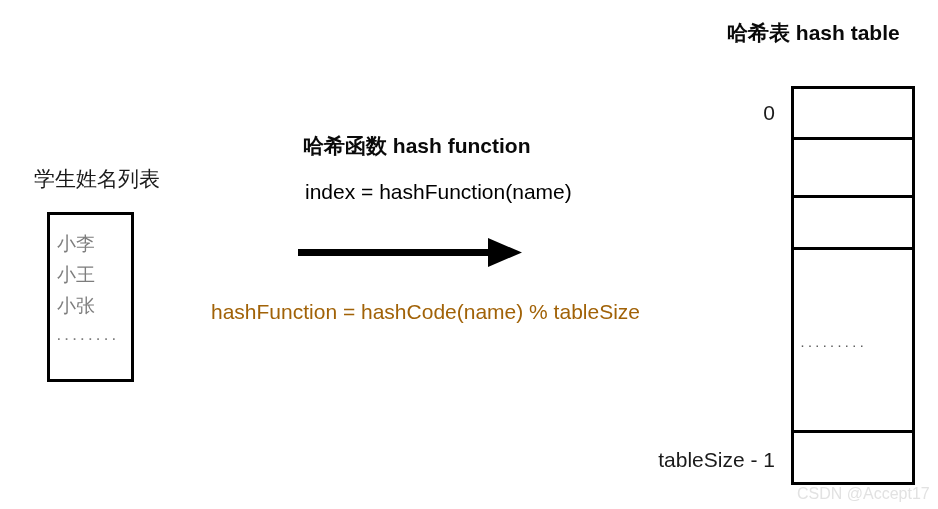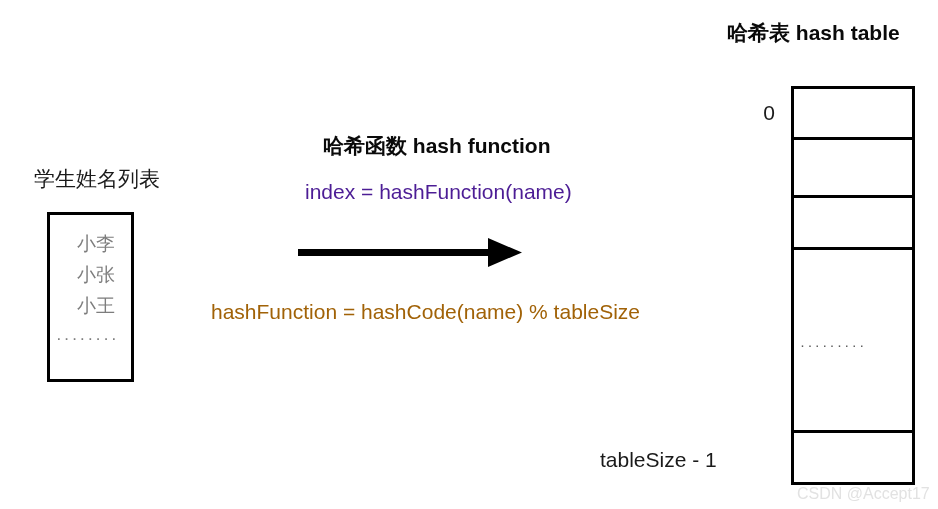--- a/index.html
+++ b/index.html
@@ -38,49 +38,47 @@
     background: #ffffff;
     box-sizing: border-box;
   }
   .list-names {
     left: 57px;
     top: 228px;
     width: 70px;
     font-size: 19px;
     line-height: 31px;
     color: #7d7d7d;
-    margin-left: 20px;
   }
   .list-names div { white-space: nowrap; }
   .list-dots {
     left: 56px;
     top: 330px;
     font-size: 17px;
     letter-spacing: 2.2px;
     color: #7d7d7d;
     line-height: 18px;
   }
 
   
   .hf-title {
     left: 303px;
     top: 133px;
     font-size: 21px;
     line-height: 26px;
     font-weight: bold;
     color: #0a0a0a;
     white-space: nowrap;
-    margin-left: 20px;
   }
   .hf-formula1 {
     left: 305px;
     top: 179px;
     font-size: 21px;
     line-height: 26px;
-    color: #4c1d95;
+    color: #000000;
     white-space: nowrap;
   }
   .hf-formula2 {
     left: 211px;
     top: 299px;
     font-size: 21px;
     line-height: 26px;
     color: #a16207;
     white-space: nowrap;
   }
@@ -131,20 +129,21 @@
     width: 40px;
     text-align: right;
     font-size: 21px;
     line-height: 26px;
     color: #1a1a1a;
   }
   .idx-last {
     left: 600px;
     top: 447px;
     width: 175px;
+    text-align: right;
     font-size: 21px;
     line-height: 26px;
     color: #1a1a1a;
     white-space: nowrap;
   }
 
   
   .watermark {
     left: 797px;
     top: 484px;
@@ -158,22 +157,22 @@
 <body>
 
 <div id="canvas">
 
   <div class="abs list-caption">学生姓名列表</div>
 
   <div class="abs list-box"></div>
 
   <div class="abs list-names">
     <div>小李</div>
+    <div>小王</div>
     <div>小张</div>
-    <div>小王</div>
   </div>
 
   <div class="abs list-dots">········</div>
 
   <div class="abs hf-title">哈希函数 hash function</div>
 
   <div class="abs hf-formula1">index = hashFunction(name)</div>
 
   <div class="abs arrow">
     <svg width="224" height="42" viewBox="0 0 224 42" xmlns="http://www.w3.org/2000/svg">

